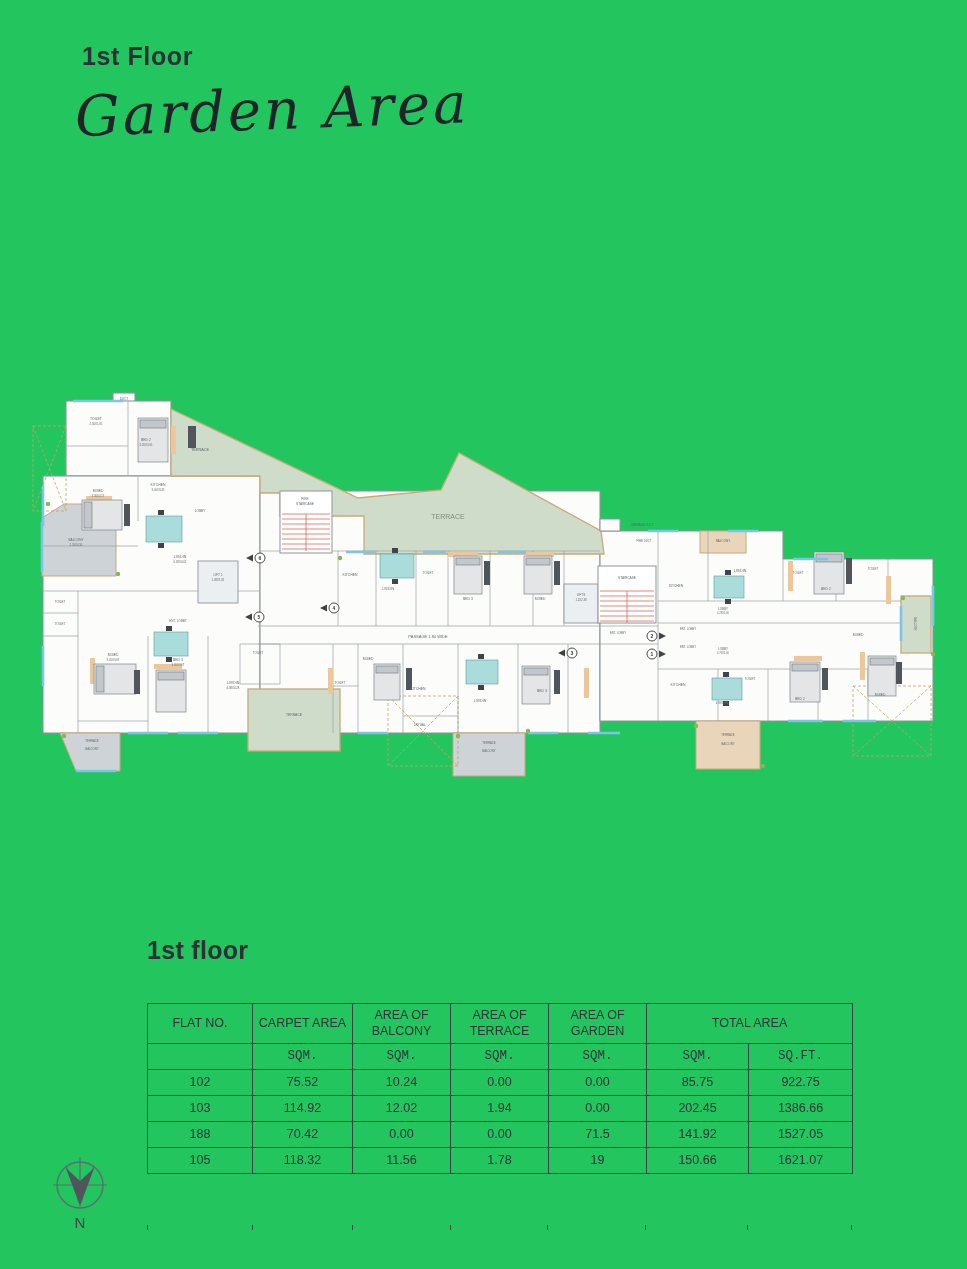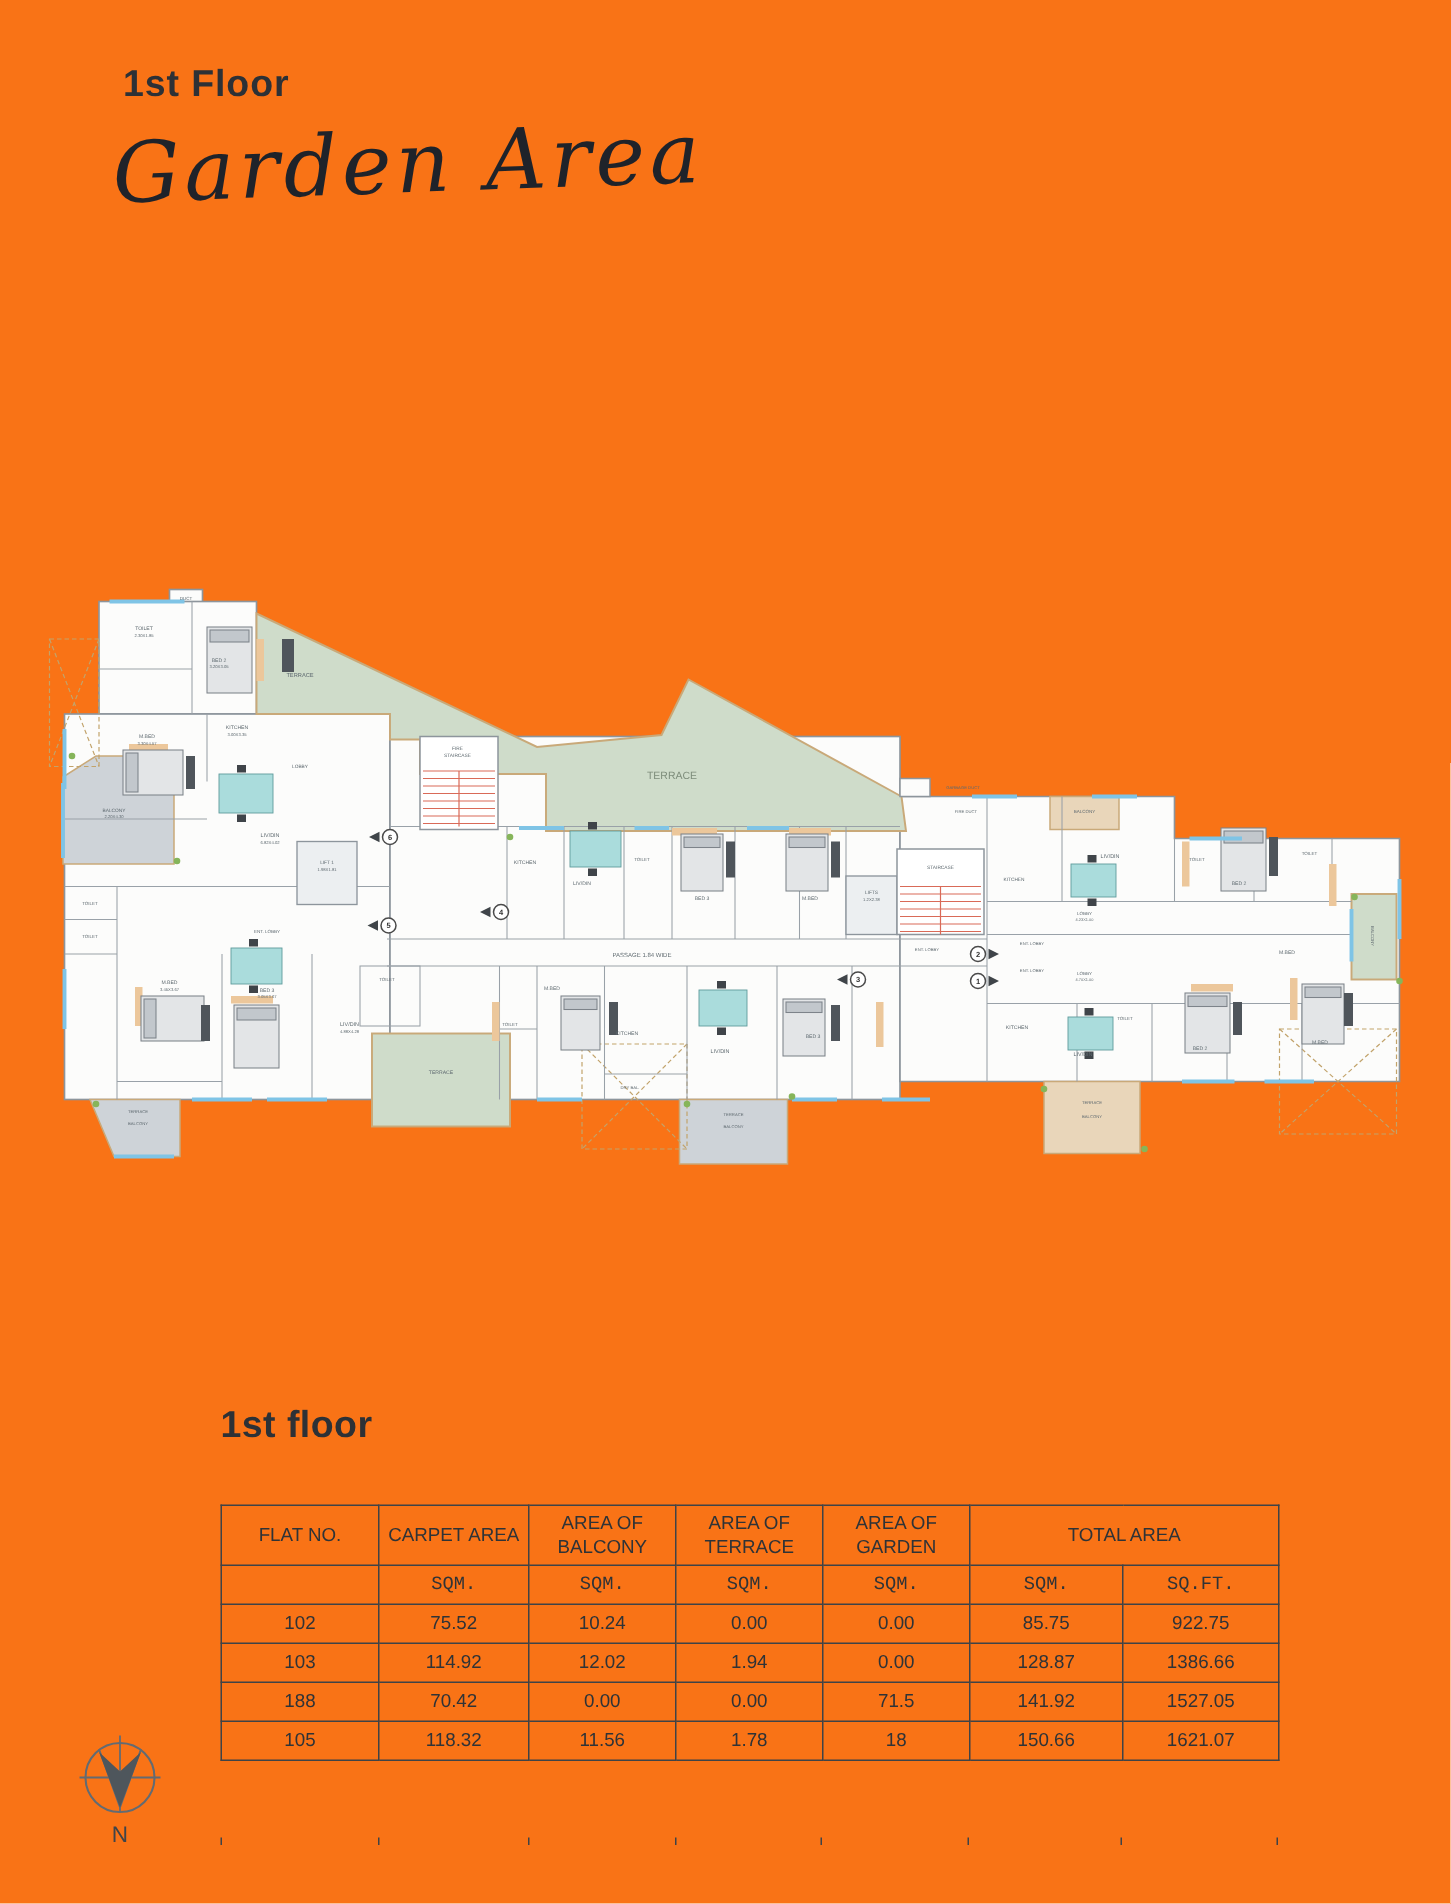--- a/index.html
+++ b/index.html
@@ -1,16 +1,16 @@
 <!DOCTYPE html>
 <html><head>
 <meta charset="utf-8">
 <style>
   html,body{margin:0;padding:0;background:#ffffff;}
-  .page{position:relative;width:967px;height:1269px;background:#f97316;overflow:hidden;
+  .page{position:relative;width:967px;height:1269px;background:#22c55e;overflow:hidden;
         font-family:"Liberation Sans",sans-serif;color:#2f3337;}
   .floor-label{position:absolute;left:82px;top:42px;font-size:25px;font-weight:600;
         letter-spacing:.6px;color:#2d3136;}
   .script-title{position:absolute;left:74px;top:84px;font-family:"DejaVu Serif",serif;
         font-style:italic;font-weight:400;font-size:56px;color:#1f232a;letter-spacing:3px;
         transform:rotate(-2deg);transform-origin:left top;}
   .section-heading{position:absolute;left:147px;top:936px;font-size:25px;font-weight:600;
         letter-spacing:.3px;color:#2d3136;}
   .plan-wrap{position:absolute;left:28px;top:386px;width:912px;height:398px;}
   svg text{font-family:"Liberation Sans",sans-serif;}
@@ -333,38 +333,38 @@
           <td>0.00</td>
           <td>85.75</td>
           <td>922.75</td>
         </tr>
         <tr>
           <td>103</td>
           <td>114.92</td>
           <td>12.02</td>
           <td>1.94</td>
           <td>0.00</td>
-          <td>128.87</td>
+          <td>202.45</td>
           <td>1386.66</td>
         </tr>
         <tr>
           <td>188</td>
           <td>70.42</td>
           <td>0.00</td>
           <td>0.00</td>
           <td>71.5</td>
           <td>141.92</td>
           <td>1527.05</td>
         </tr>
         <tr>
           <td>105</td>
           <td>118.32</td>
           <td>11.56</td>
           <td>1.78</td>
-          <td>18</td>
+          <td>19</td>
           <td>150.66</td>
           <td>1621.07</td>
         </tr>
       </tbody>
   </table>
   <div class="stubs">
     <span style="width:105px"></span>
       <span style="width:100px"></span>
       <span style="width:98px"></span>
     <span style="width:98px"></span>

